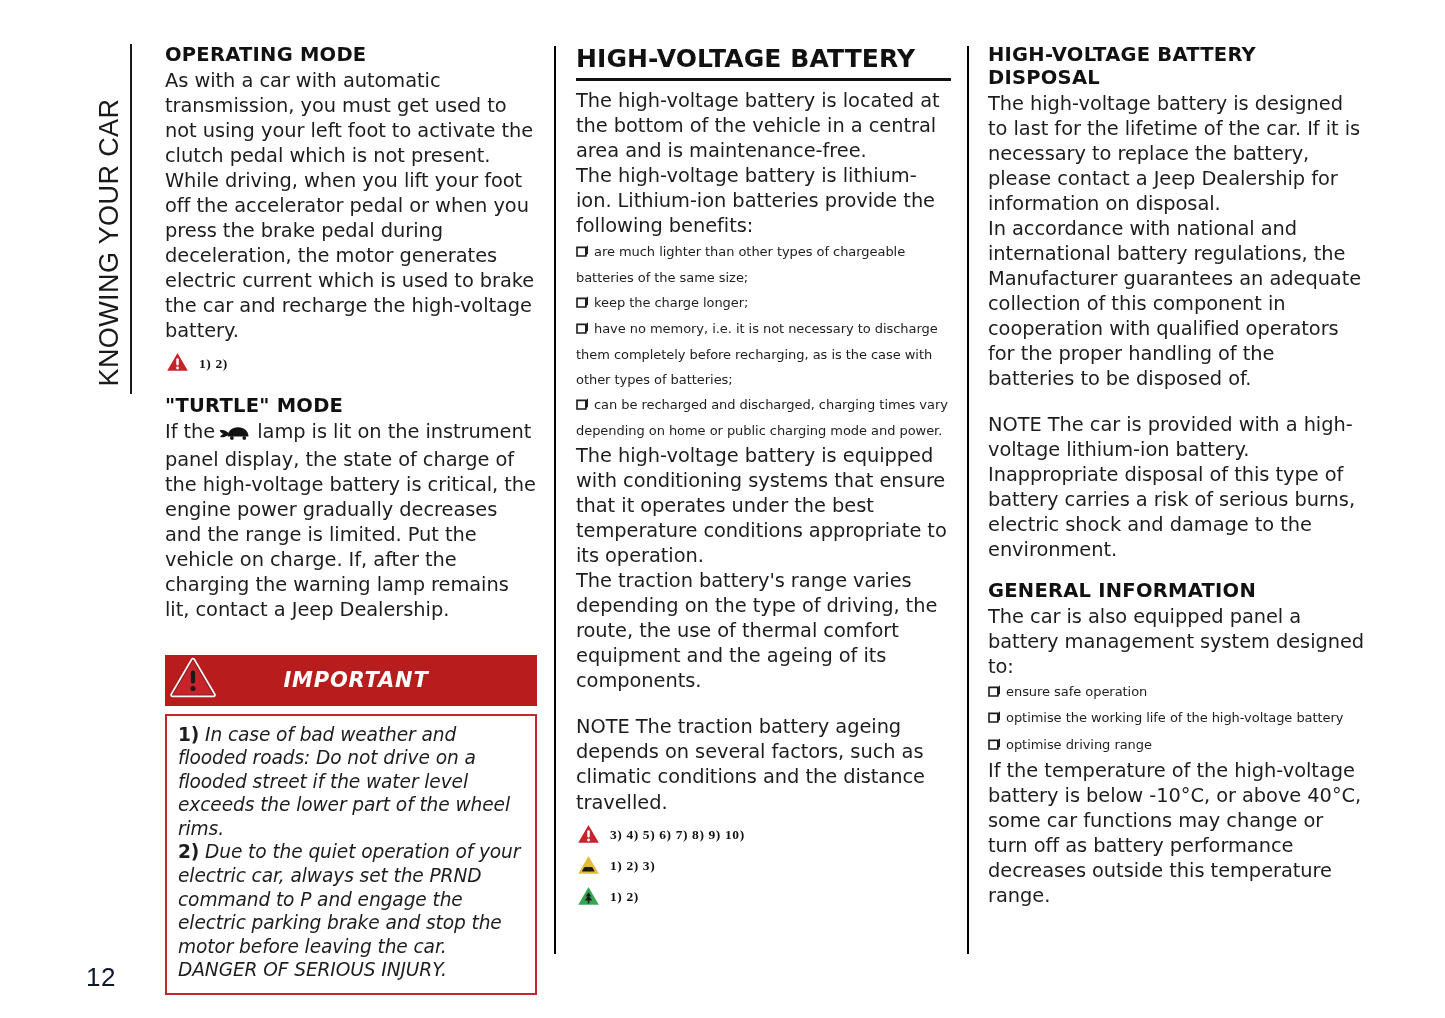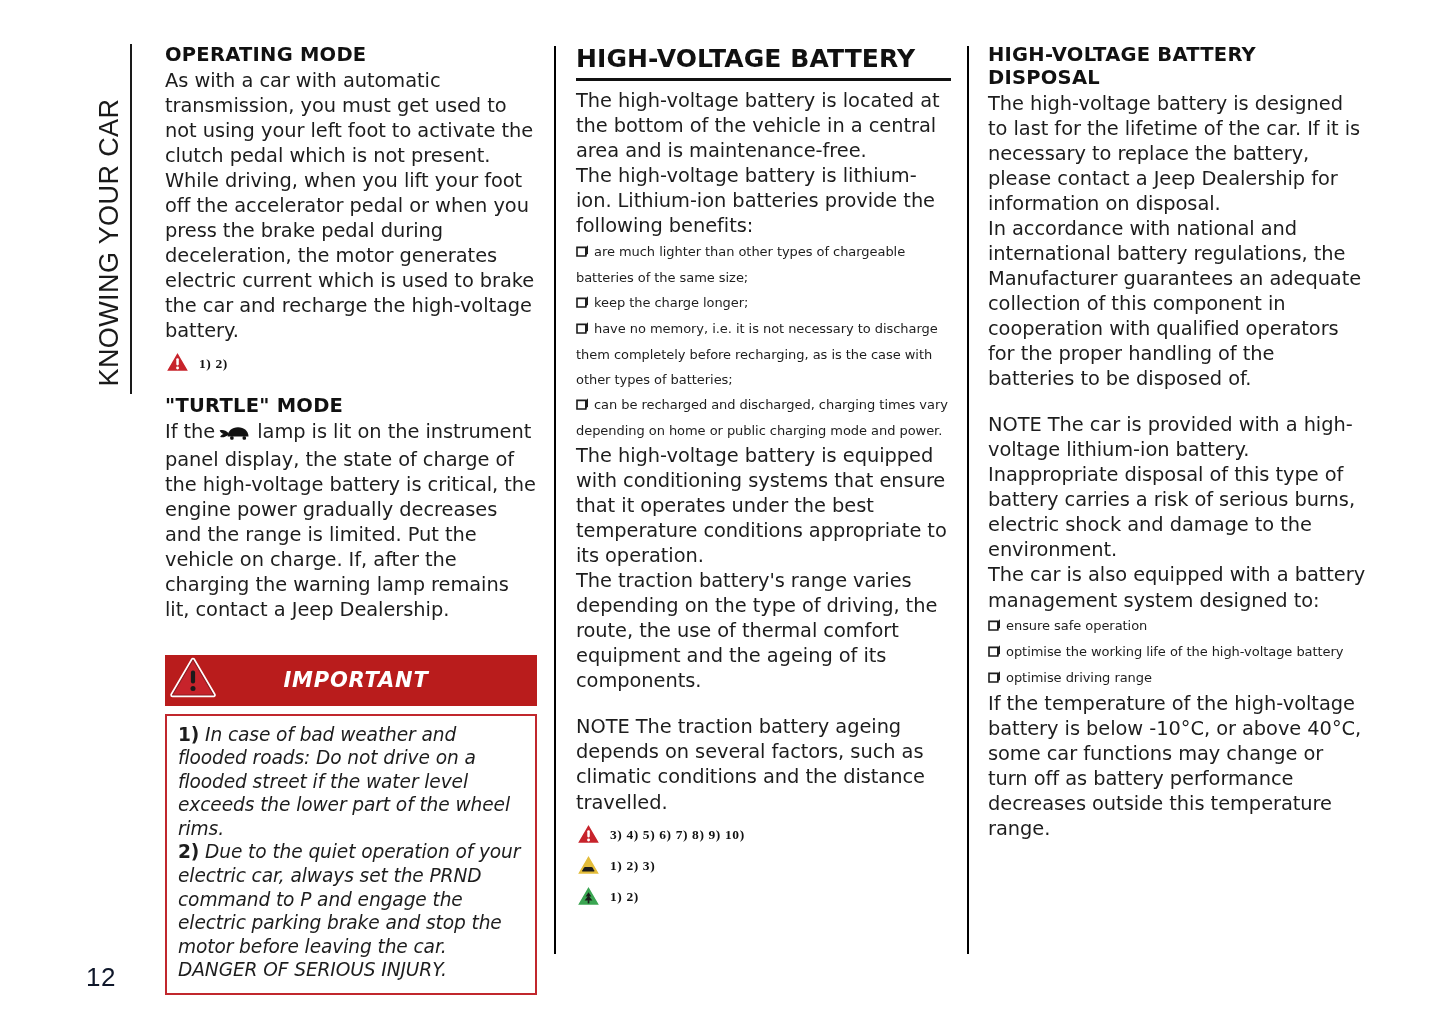--- a/index.html
+++ b/index.html
@@ -337,21 +337,22 @@
 
     <h2 class="hd">
       <span>HIGH-VOLTAGE BATTERY</span><br>
       <span>DISPOSAL</span>
     </h2>
 
     <p class="body">The high-voltage battery is designed to last for the lifetime of the car. If it is necessary to replace the battery, please contact a Jeep Dealership for information on disposal.</p>
     <p class="body">In accordance with national and international battery regulations, the Manufacturer guarantees an adequate collection of this component in cooperation with qualified operators for the proper handling of the batteries to be disposed of.</p>
     <p class="body gap">NOTE The car is provided with a high-voltage lithium-ion battery. Inappropriate disposal of this type of battery carries a risk of serious burns, electric shock and damage to the environment.</p>
 
-    <p class="body">The car is also equipped with a battery management system designed to:</p>
+    <h2 class="hd spaced">GENERAL INFORMATION</h2>
+    <p class="body">The car is also equipped panel a battery management system designed to:</p>
 
     <div class="bullet-line">
       <span class="bsq">
         <svg width="13" height="13" viewBox="0 0 13 13" aria-hidden="true">
             <path d="M1 3.4 H9.8 V12 H1 Z" fill="none" stroke="#1d1d1d" stroke-width="1.6"></path>
             <path d="M9.8 3.4 L12 1.2 V9.6 L9.8 12" fill="#1d1d1d"></path>
           </svg>
       </span><span>ensure safe operation</span>
     </div>
     <div class="bullet-line">

